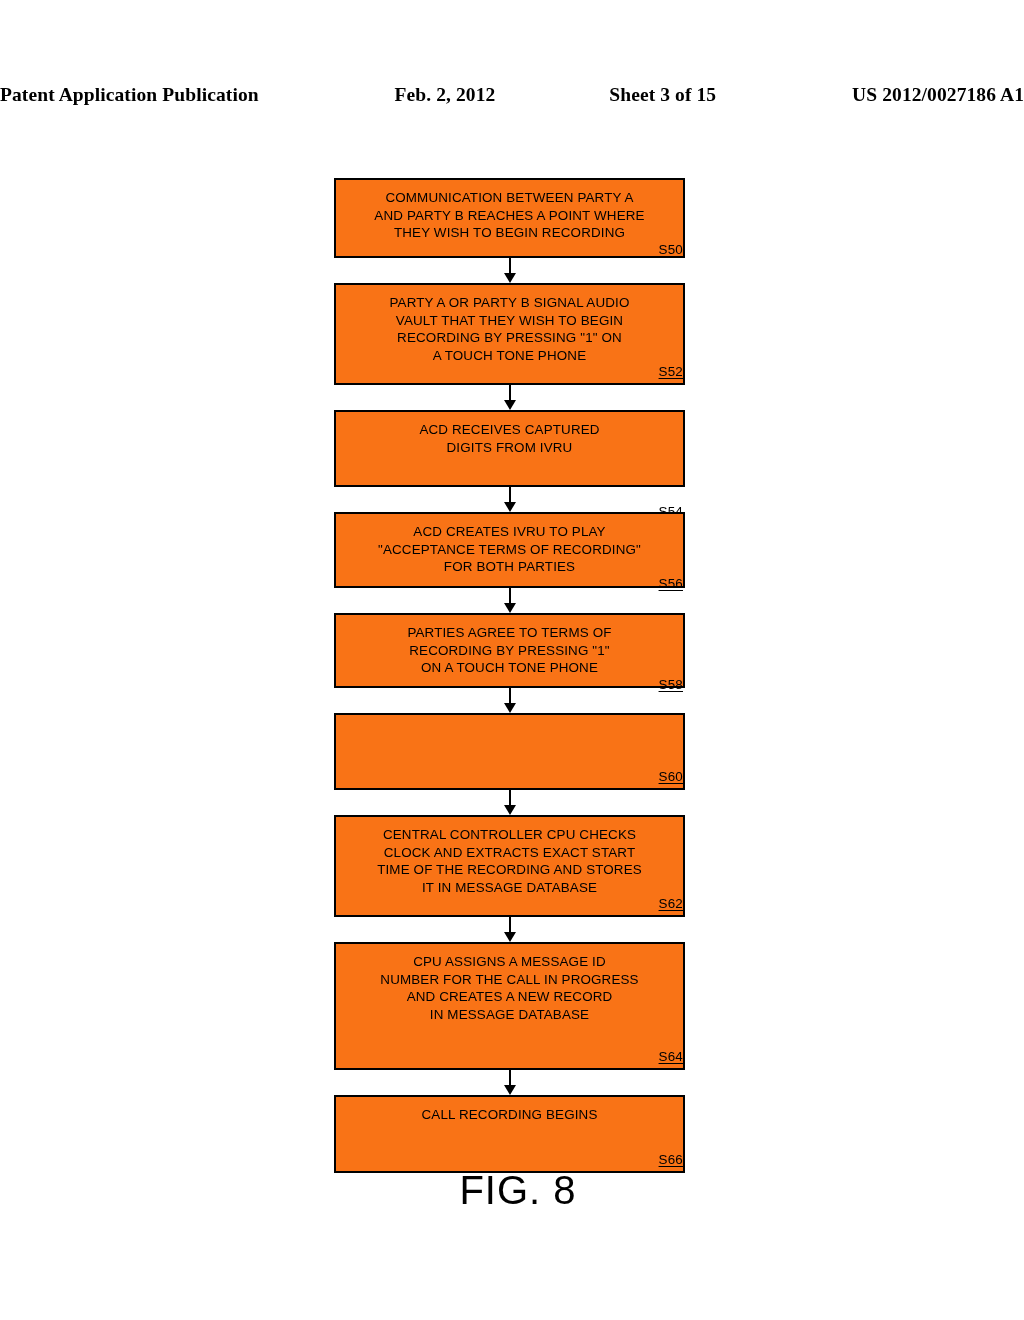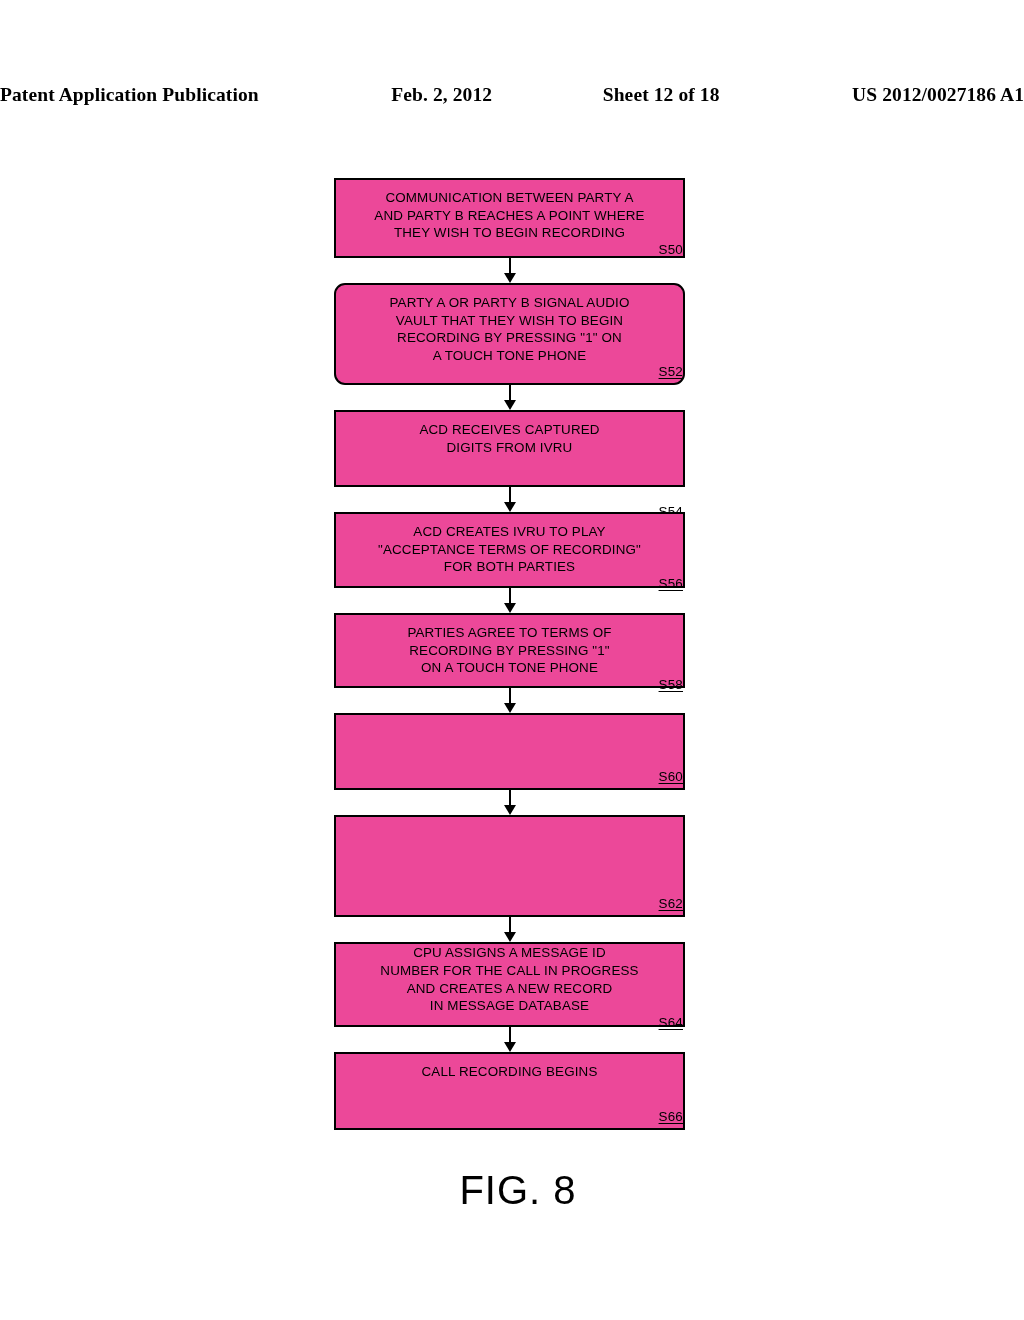--- a/index.html
+++ b/index.html
@@ -42,21 +42,21 @@
     position: absolute;
     left: 334px;
     top: 178px;
     width: 351px;
   }
 
   .node {
     position: relative;
     box-sizing: border-box;
     border: 2px solid #000;
-    background: #ec4899;
+    background: #f97316;
     padding: 9px 0 0 0;
     display: flex;
     flex-direction: column;
   }
 
   .node-text {
     text-align: center;
     font-size: 13.4px;
     line-height: 17.6px;
     letter-spacing: 0.15px;
@@ -113,36 +113,36 @@
     font-size: 40px;
     letter-spacing: 1px;
   }
 </style>
 </head>
 <body>
 
 <div class="page-header">
   <span class="hdr-pub">Patent Application Publication</span>
   <span class="hdr-date">Feb. 2, 2012</span>
-  <span class="hdr-sheet">Sheet 12 of 18</span>
+  <span class="hdr-sheet">Sheet 3 of 15</span>
   <span class="hdr-patentno">US 2012/0027186 A1</span>
 </div>
 
 <div class="flow" id="flow-root">
     <div class="node" style="height: 80px;">
       <div class="node-text">COMMUNICATION BETWEEN PARTY A
 AND PARTY B REACHES A POINT WHERE
 THEY WISH TO BEGIN RECORDING</div>
       <div class="node-step">S50</div>
     </div>
     <div class="connector">
       <div class="shaft"></div>
       <div class="head"></div>
     </div>
-    <div class="node" style="height: 102px; border-radius: 11px;">
+    <div class="node" style="height: 102px;">
       <div class="node-text">PARTY A OR PARTY B SIGNAL AUDIO
 VAULT THAT THEY WISH TO BEGIN
 RECORDING BY PRESSING "1" ON
 A TOUCH TONE PHONE</div>
       <div class="node-step">S52</div>
     </div>
     <div class="connector">
       <div class="shaft"></div>
       <div class="head"></div>
     </div>
@@ -176,27 +176,31 @@
       <div class="head"></div>
     </div>
     <div class="node" style="height: 77px;">
       <div class="node-step">S60</div>
     </div>
     <div class="connector">
       <div class="shaft"></div>
       <div class="head"></div>
     </div>
     <div class="node" style="height: 102px;">
+      <div class="node-text">CENTRAL CONTROLLER CPU CHECKS
+CLOCK AND EXTRACTS EXACT START
+TIME OF THE RECORDING AND STORES
+IT IN MESSAGE DATABASE</div>
       <div class="node-step">S62</div>
     </div>
     <div class="connector">
       <div class="shaft"></div>
       <div class="head"></div>
     </div>
-    <div class="node" style="height: 85px; justify-content: center;">
+    <div class="node" style="height: 128px; justify-content: center;">
       <div class="node-text">CPU ASSIGNS A MESSAGE ID
 NUMBER FOR THE CALL IN PROGRESS
 AND CREATES A NEW RECORD
 IN MESSAGE DATABASE</div>
       <div class="node-step">S64</div>
     </div>
     <div class="connector">
       <div class="shaft"></div>
       <div class="head"></div>
     </div>

